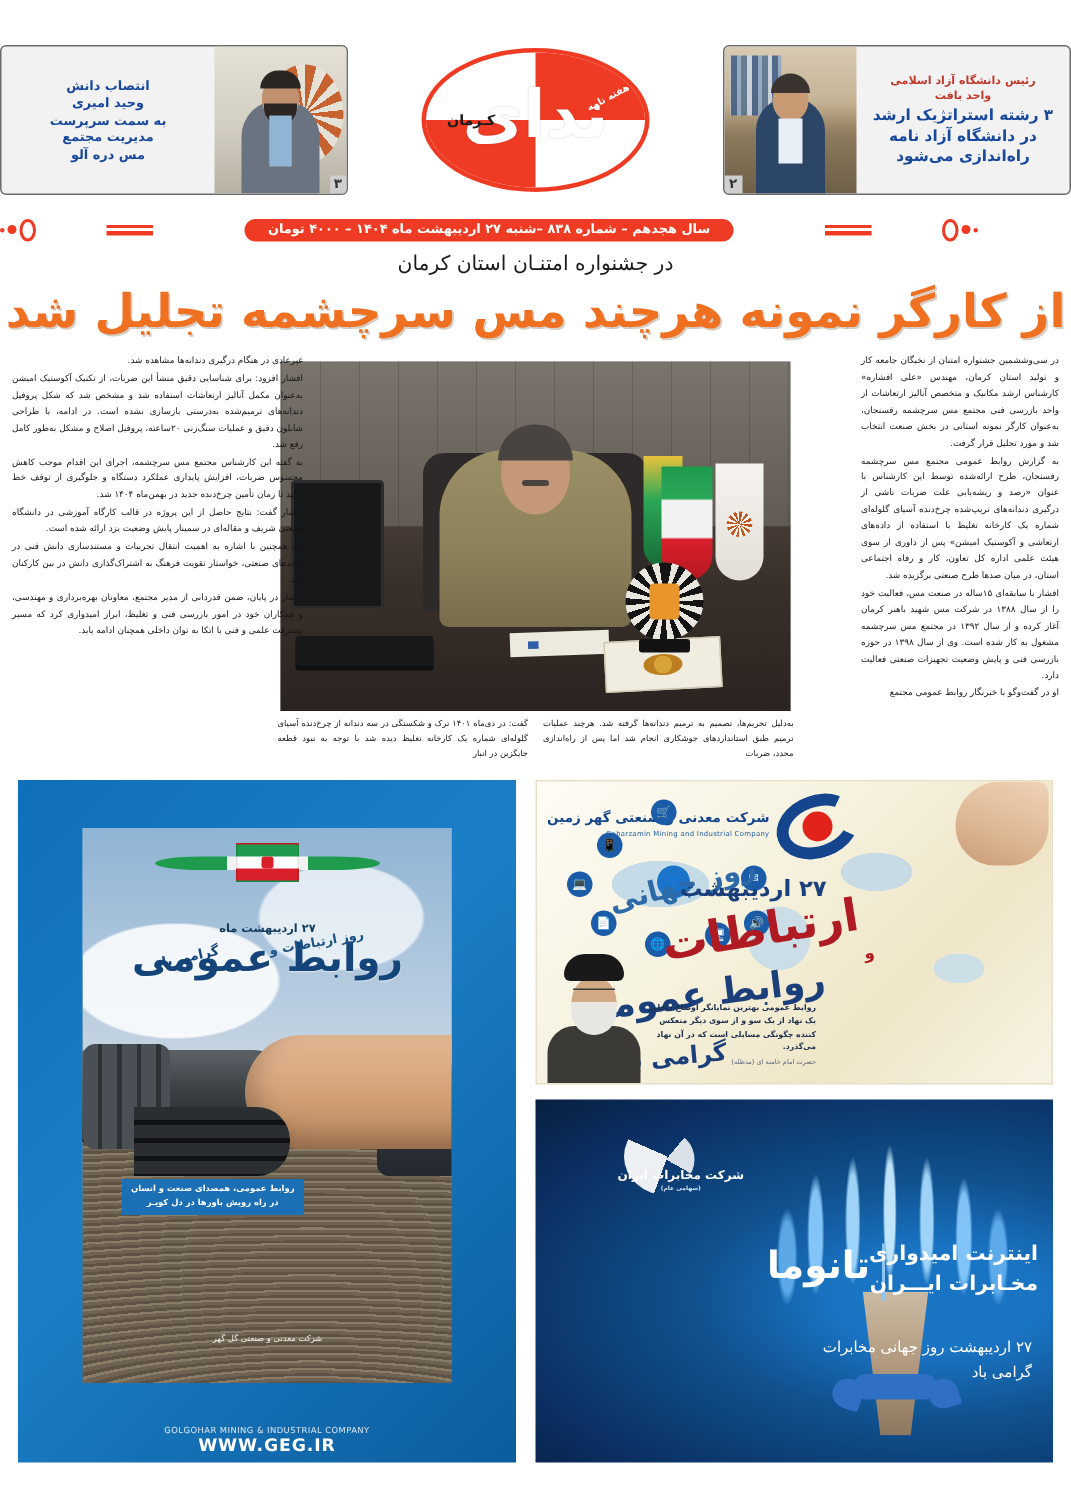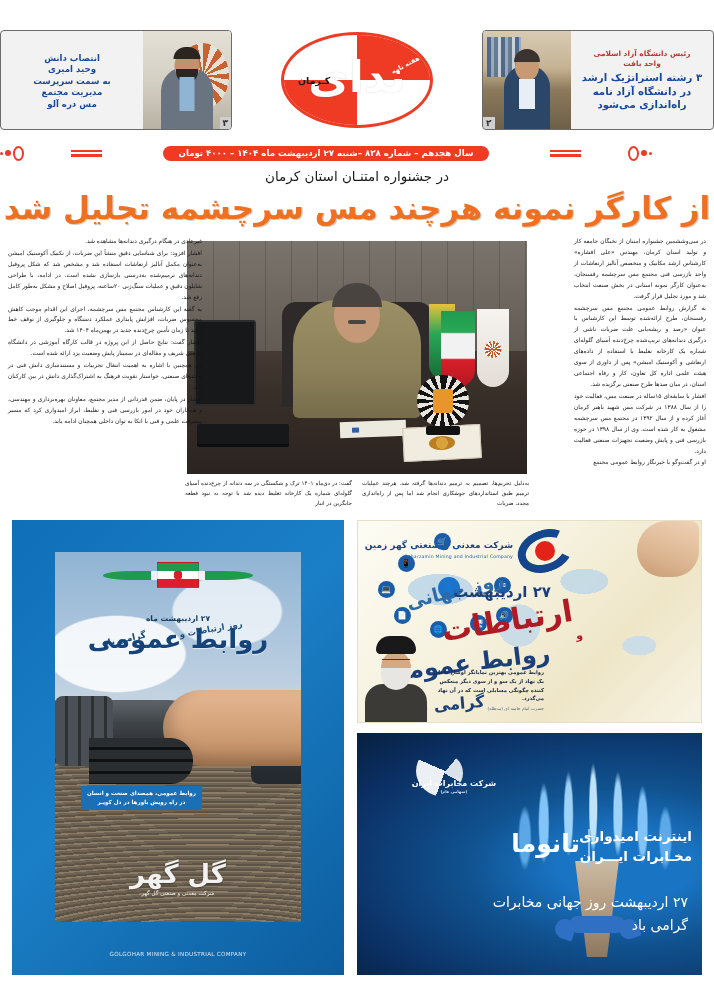--- a/index.html
+++ b/index.html
@@ -530,21 +530,21 @@
   .tci-div {
     position:absolute; top:96px; right:112px; width:1.6px; height:38px;
     background:#8fc4f0; z-index:6;
   }
   .tci-sub {
     position:absolute; top:94px; right:10px; z-index:6; text-align:right;
     font-size:13.5px; font-weight:bold; color:#ffffff; line-height:1.45;
   }
   .tci-msg {
     position:absolute; top:158px; right:14px; z-index:6; text-align:right;
-    font-size:14px; color:#ffffff; line-height:1.65;
+    font-size:10px; color:#ffffff; line-height:1.65;
   }
   .tci-fiber { position:absolute; right:0; bottom:0; width:210px; height:236px; z-index:4; }
   .tci-fiber .spray {
     position:absolute; left:50%; top:6px; transform:translateX(-50%);
     width:190px; height:150px;
     background:
       radial-gradient(ellipse 10px 70px at 22% 52%, rgba(140,205,255,.92) 0 42%, transparent 58%),
       radial-gradient(ellipse 9px 74px at 35% 46%, rgba(170,220,255,.92) 0 42%, transparent 58%),
       radial-gradient(ellipse 8px 78px at 48% 42%, rgba(200,235,255,.95) 0 42%, transparent 58%),
       radial-gradient(ellipse 9px 74px at 61% 46%, rgba(170,220,255,.92) 0 42%, transparent 58%),
@@ -708,25 +708,25 @@
         <div class="gg-hand-robot"></div>
         <div class="gg-sleeve"></div>
         <div class="gg-hand-human"></div>
         <div class="gg-fingers"></div>
       </div>
       <div class="gg-tagline">
         <span>روابط عمومی، همصدای صنعت و انسان</span><br>
         <span>در راه رویش باورها در دل کویـر</span>
       </div>
       <div class="gg-logo">
-        <span class="mark">گل گهر</span>
         <span class="name">شرکت معدنی و صنعتی گل گهر</span>
       </div>
     </div>
     <div class="gg-foot1">GOLGOHAR MINING &amp; INDUSTRIAL COMPANY</div>
+    <div class="gg-foot2">WWW.GEG.IR</div>
   </div>
 
   <div class="ad-goharzamin">
     <div class="gz-map"></div>
     <div class="gz-corner">(سهامی عام)</div>
     <div class="gz-logo">
       <div class="ring"></div>
         <div class="dot"></div>
     </div>
     <div class="gz-company">

